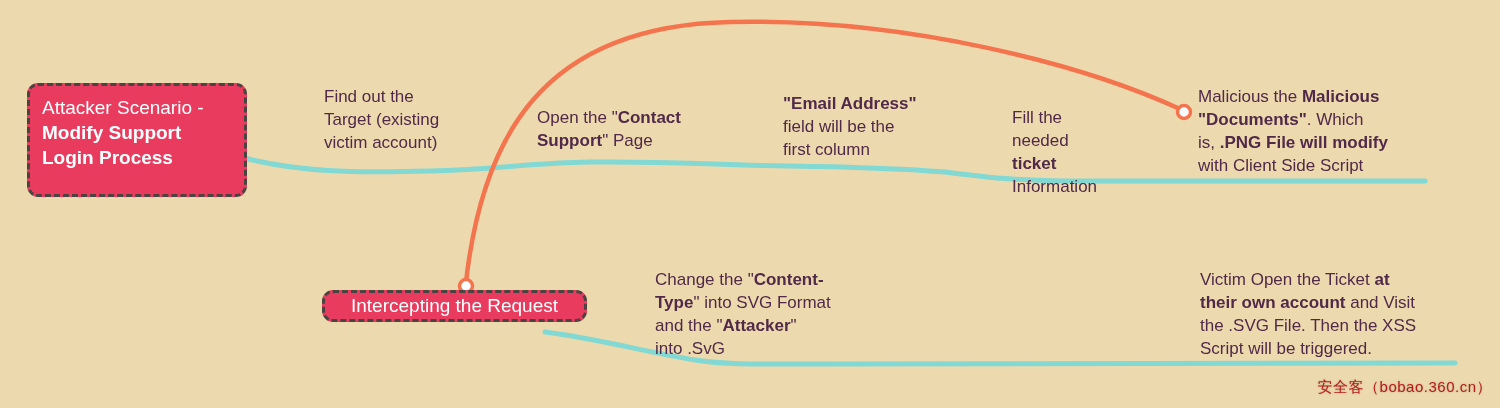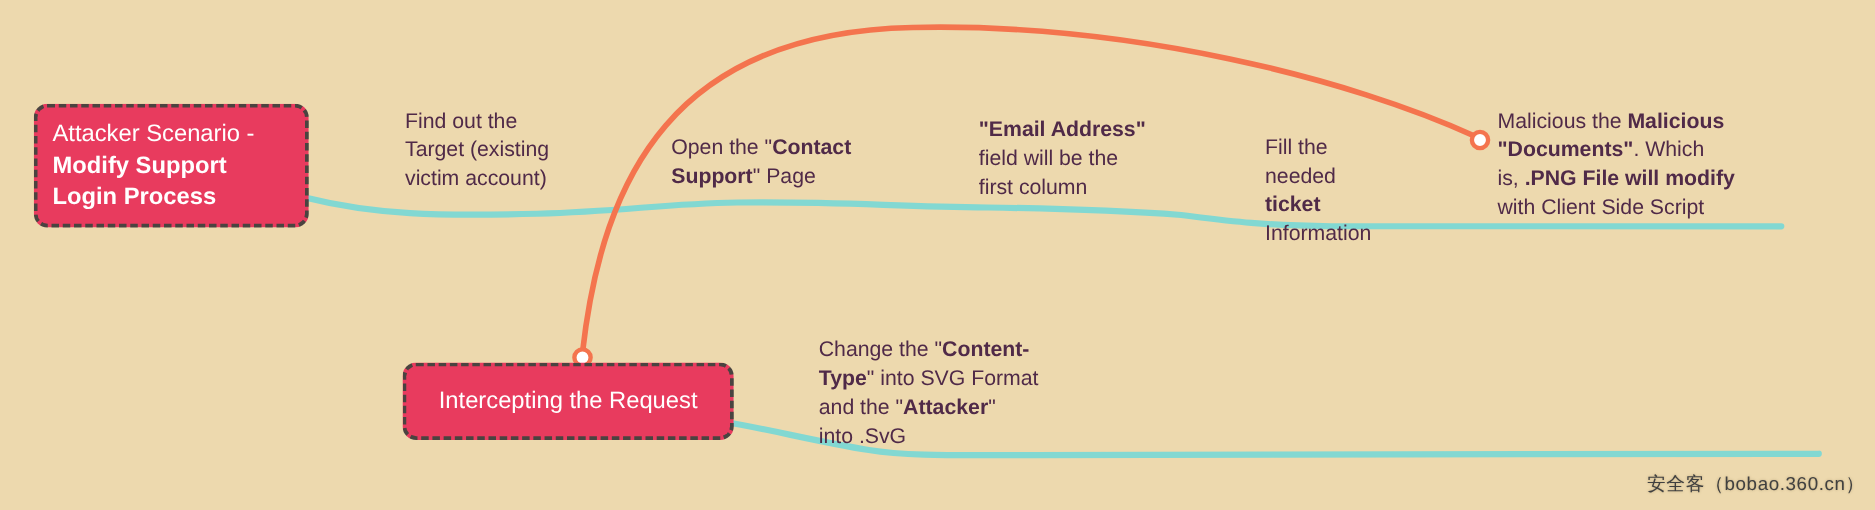--- a/index.html
+++ b/index.html
@@ -21,42 +21,42 @@
   .b{font-weight:700;}
   .node{
     position:absolute;
     background:#e83b5e;
     border:3px dashed #4a4340;
     border-radius:11px;
     color:#ffffff;
     box-sizing:border-box;
   }
   .node.root{
-    left:27px;top:83px;width:220px;height:99px;
+    left:27px;top:83px;width:220px;height:114px;
     padding:9px 12px;
     font-size:19px;line-height:25px;
     white-space:pre-line;
   }
   .node.intercept{
-    left:322px;top:290px;width:265px;height:62px;
+    left:322px;top:290px;width:265px;height:32px;
     display:flex;align-items:center;justify-content:center;
     font-size:19px;
   }
   .n-find{left:312px;top:85px;margin-left:12px;}
   .n-contact{left:537px;top:106px;}
   .n-email{left:783px;top:92px;}
   .n-fill{left:1012px;top:84px;margin-top:22px;}
   .n-upload{left:1198px;top:85px;}
   .n-change{left:655px;top:268px;}
   .n-ticket{left:941px;top:268px;}
   .n-victim{left:1200px;top:268px;}
   .watermark{
     position:absolute;
     right:8px;top:378px;
-    color:#404040;
+    color:#b91c1c;
     font-size:15px;
     letter-spacing:0.5px;
     text-shadow:0 0 2px rgba(120,100,60,0.45);
   }
 </style>
 </head>
 <body>
 
 <div class="canvas">
 
@@ -94,16 +94,20 @@
 with Client Side Script</span></div>
 
   <div class="node intercept">Intercepting the Request</div>
 
   <div class="txt n-change"><span>Change the "</span><span class="b">Content-
 Type</span><span>" into SVG Format
 and the "</span><span class="b">Attacker</span><span>"
 into .SvG</span></div>
 
 
+  <div class="txt n-victim"><span>Victim Open the Ticket </span><span class="b">at
+their own account</span><span> and Visit
+the .SVG File. Then the XSS
+Script will be triggered.</span></div>
 
   <div class="watermark">安全客（bobao.360.cn）</div>
 
 </div>
 
 </body></html>

